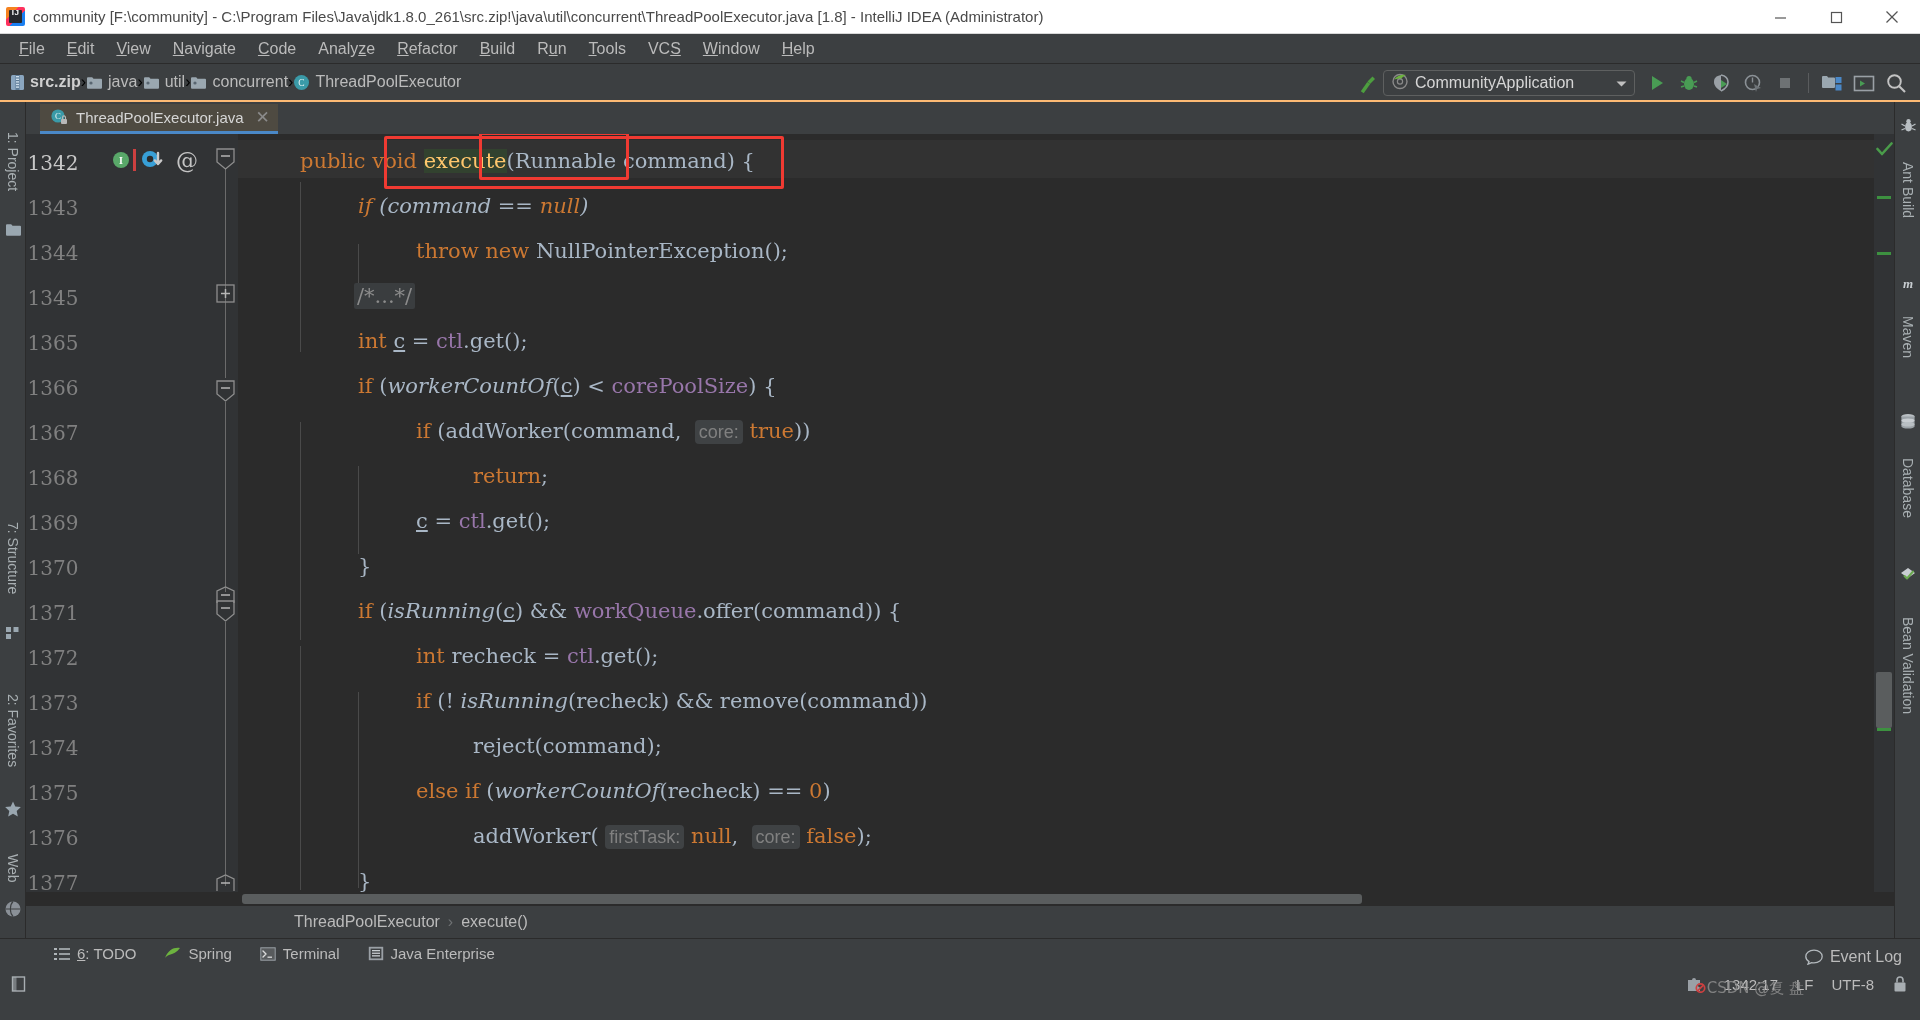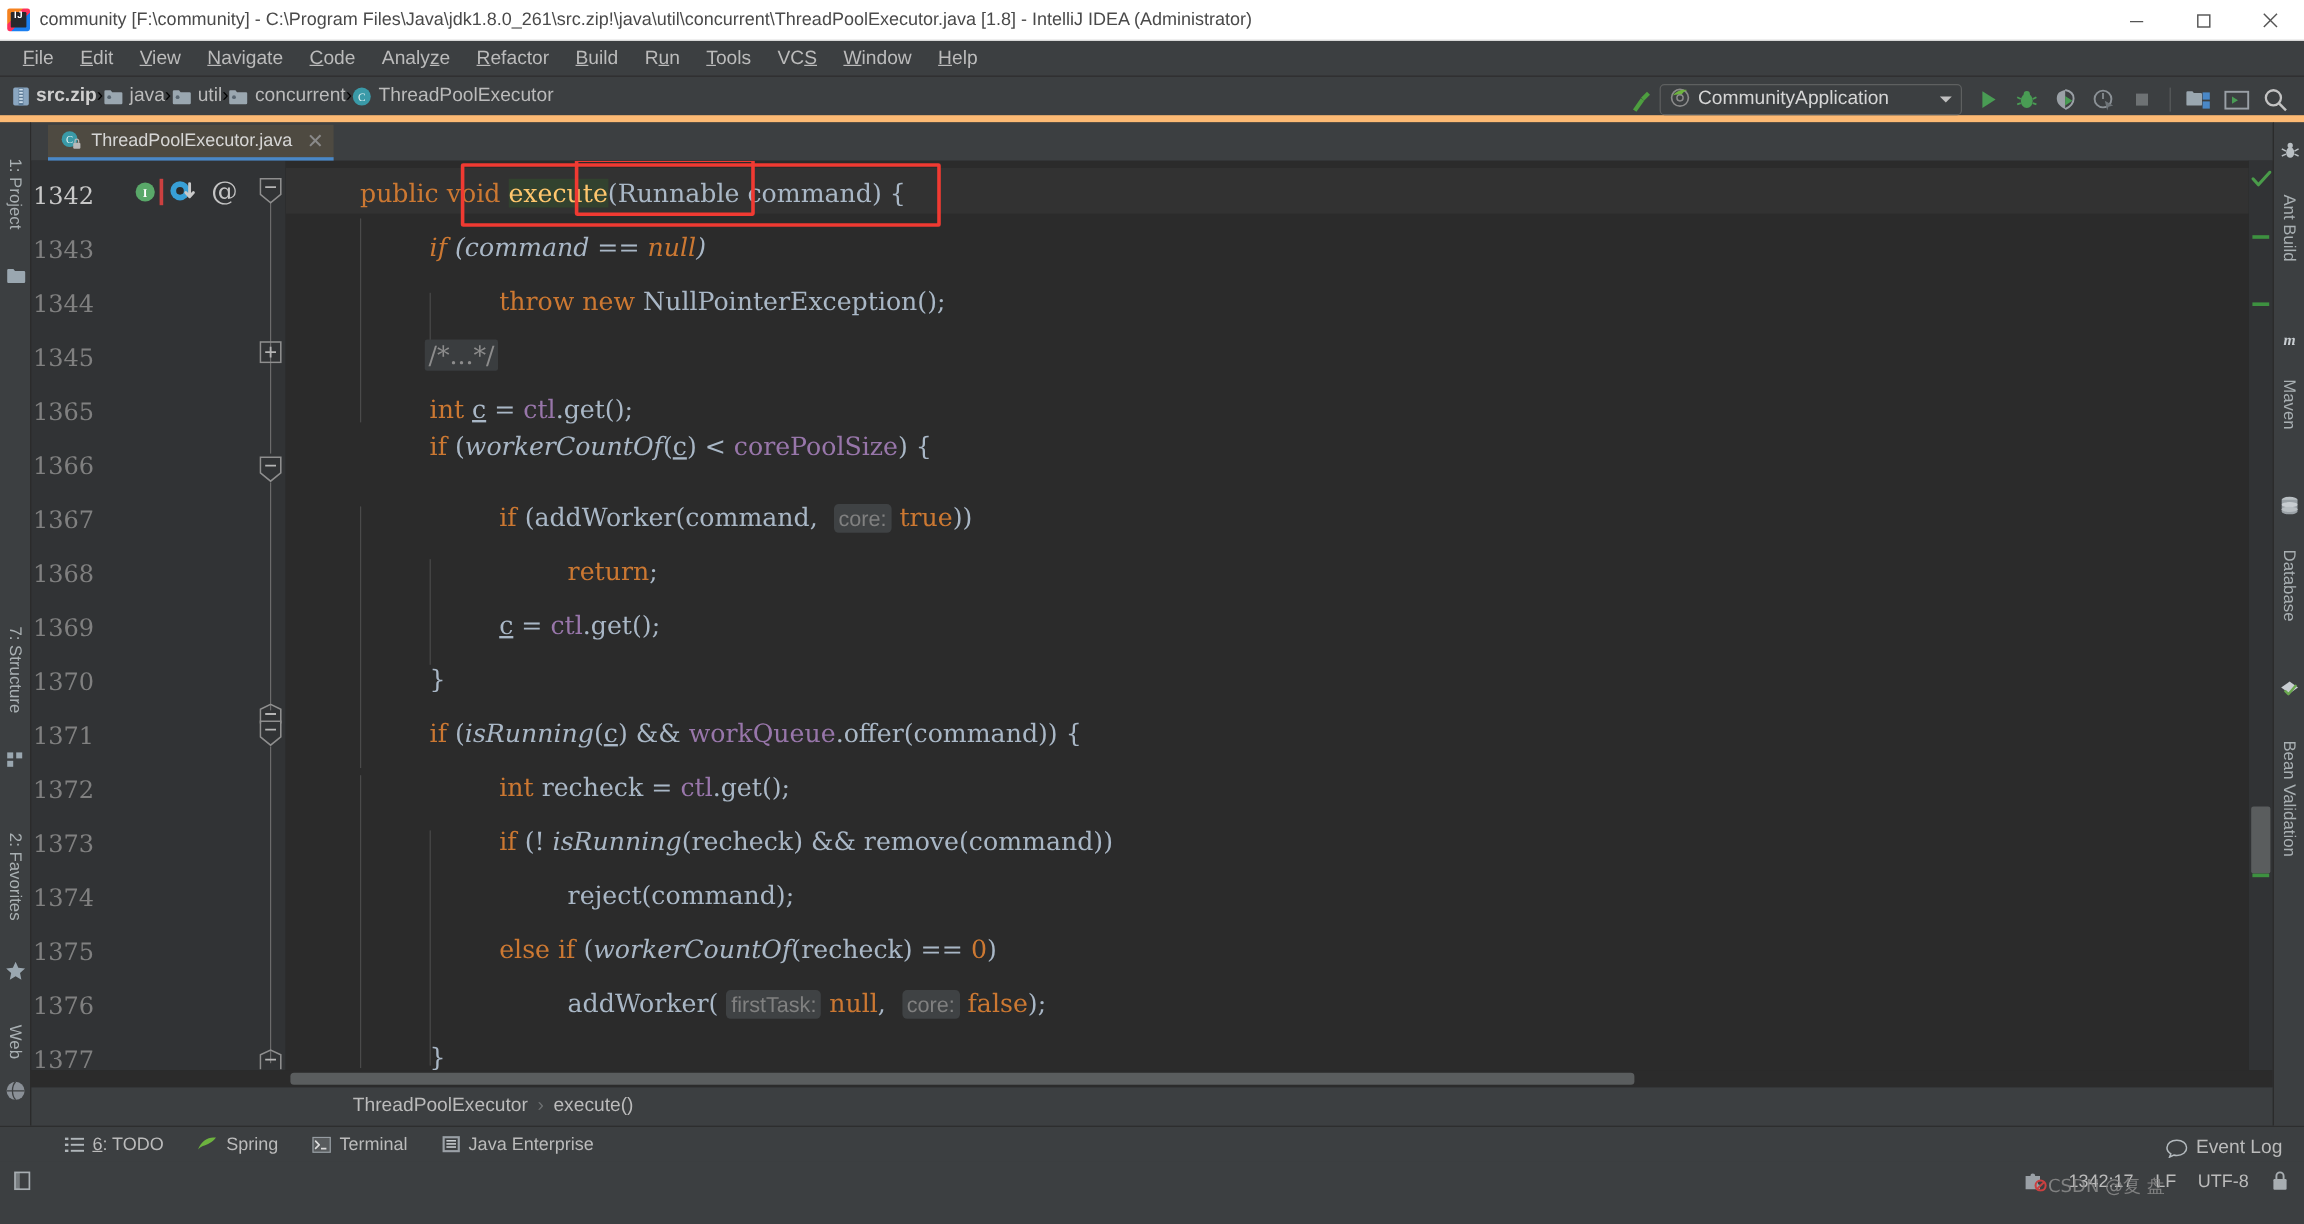--- a/index.html
+++ b/index.html
@@ -50,21 +50,21 @@
   }
   .menu-item{
     padding:3px 11px; font-size:16px; color:#bbbbbb; white-space:nowrap;
     font-family:"Liberation Sans", sans-serif;
   }
   .menu-item u{ text-decoration:underline; }
 
   
   #navbar{
     height:38px; background:#3c3f41; display:flex; align-items:center;
-    padding-left:10px; position:relative; border-bottom:6px solid #fdba74;
+    padding-left:10px; position:relative; border-bottom:2px solid #fdba74;
   }
   .crumb{ display:flex; align-items:center; font-size:16px; color:#bbbbbb; }
   .crumb-label{ white-space:nowrap; }
   .crumb-label.bold{ font-weight:bold; color:#cfcfcf; }
   .crumb-ico{ margin-right:5px; display:flex; align-items:center; }
 
   #toolbar-right{
     position:absolute; right:8px; top:0; height:38px;
     display:flex; align-items:center; gap:0px;
   }
@@ -569,21 +569,21 @@
         <div class="cl" style="top:17px;left:62px;"><span class="kw">public</span> <span class="kw">void</span> <span class="hl-exec mth">execute</span><span class="id">(</span><span class="id">Runnable</span> <span class="id">command</span><span class="id">) {</span></div>
 
         <div class="cl" style="top:62px;left:120px;font-style:italic;"><span class="kw">if</span> <span class="id">(command == </span><span class="kw">null</span><span class="id">)</span></div>
 
         <div class="cl" style="top:107px;left:178px;"><span class="kw">throw new</span> <span class="id">NullPointerException();</span></div>
 
         <div class="cl" style="top:152px;left:116px;"><span class="fold">/*...*/</span></div>
 
         <div class="cl" style="top:197px;left:120px;"><span class="kw">int</span> <span class="param-u">c</span> <span class="id">= </span><span class="fld">ctl</span><span class="id">.get();</span></div>
 
-        <div class="cl" style="top:228px;left:120px;text-align:right;"><span class="kw">if</span> <span class="id">(</span><span class="stat">workerCountOf</span><span class="id">(</span><span class="param-u">c</span><span class="id">) &lt; </span><span class="fld">corePoolSize</span><span class="id">) {</span></div>
+        <div class="cl" style="top:242px;left:120px;text-align:right;"><span class="kw">if</span> <span class="id">(</span><span class="stat">workerCountOf</span><span class="id">(</span><span class="param-u">c</span><span class="id">) &lt; </span><span class="fld">corePoolSize</span><span class="id">) {</span></div>
 
         <div class="cl" style="top:287px;left:178px;text-align:center;"><span class="kw">if</span> <span class="id">(addWorker(command, </span> <span class="hint">core:</span> <span class="kw">true</span><span class="id">))</span></div>
 
         <div class="cl" style="top:332px;left:235px;"><span class="kw">return</span><span class="id">;</span></div>
 
         <div class="cl" style="top:377px;left:178px;"><span class="param-u">c</span> <span class="id">= </span><span class="fld">ctl</span><span class="id">.get();</span></div>
 
         <div class="cl" style="top:422px;left:120px;"><span class="id">}</span></div>
 
         <div class="cl" style="top:467px;left:120px;"><span class="kw">if</span> <span class="id">(</span><span class="stat">isRunning</span><span class="id">(</span><span class="param-u">c</span><span class="id">) &amp;&amp; </span><span class="fld">workQueue</span><span class="id">.offer(command)) {</span></div>

